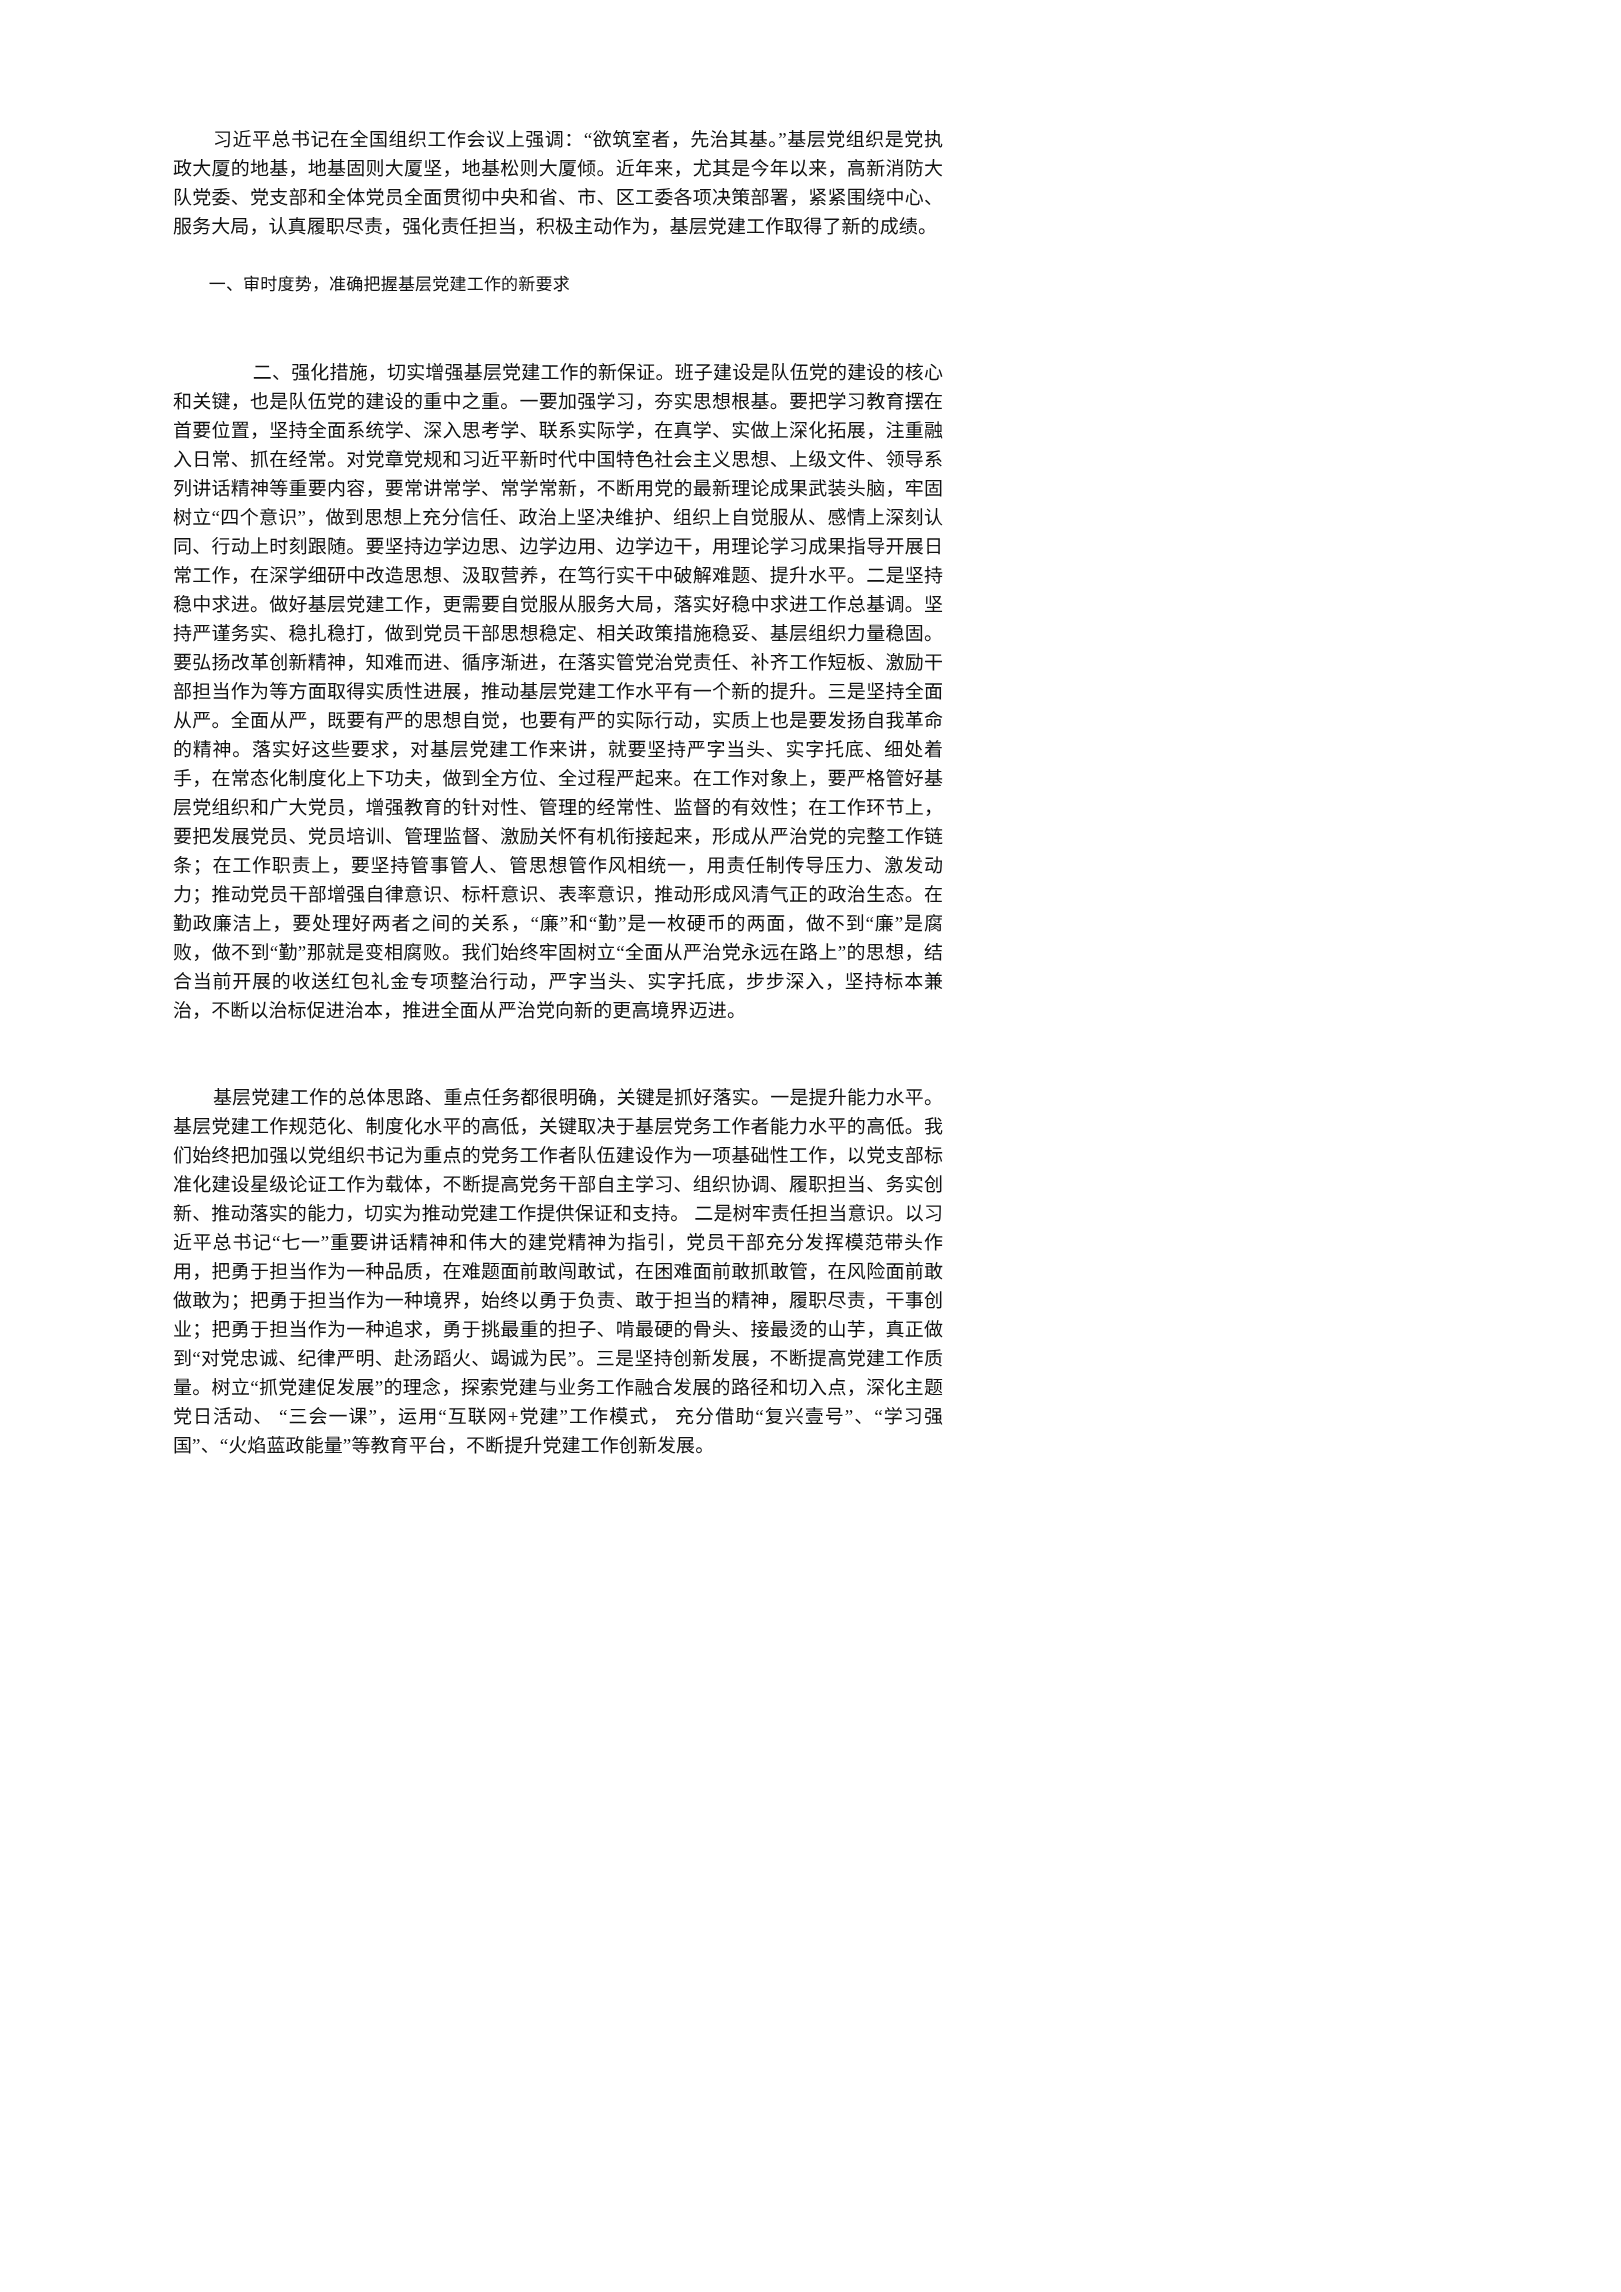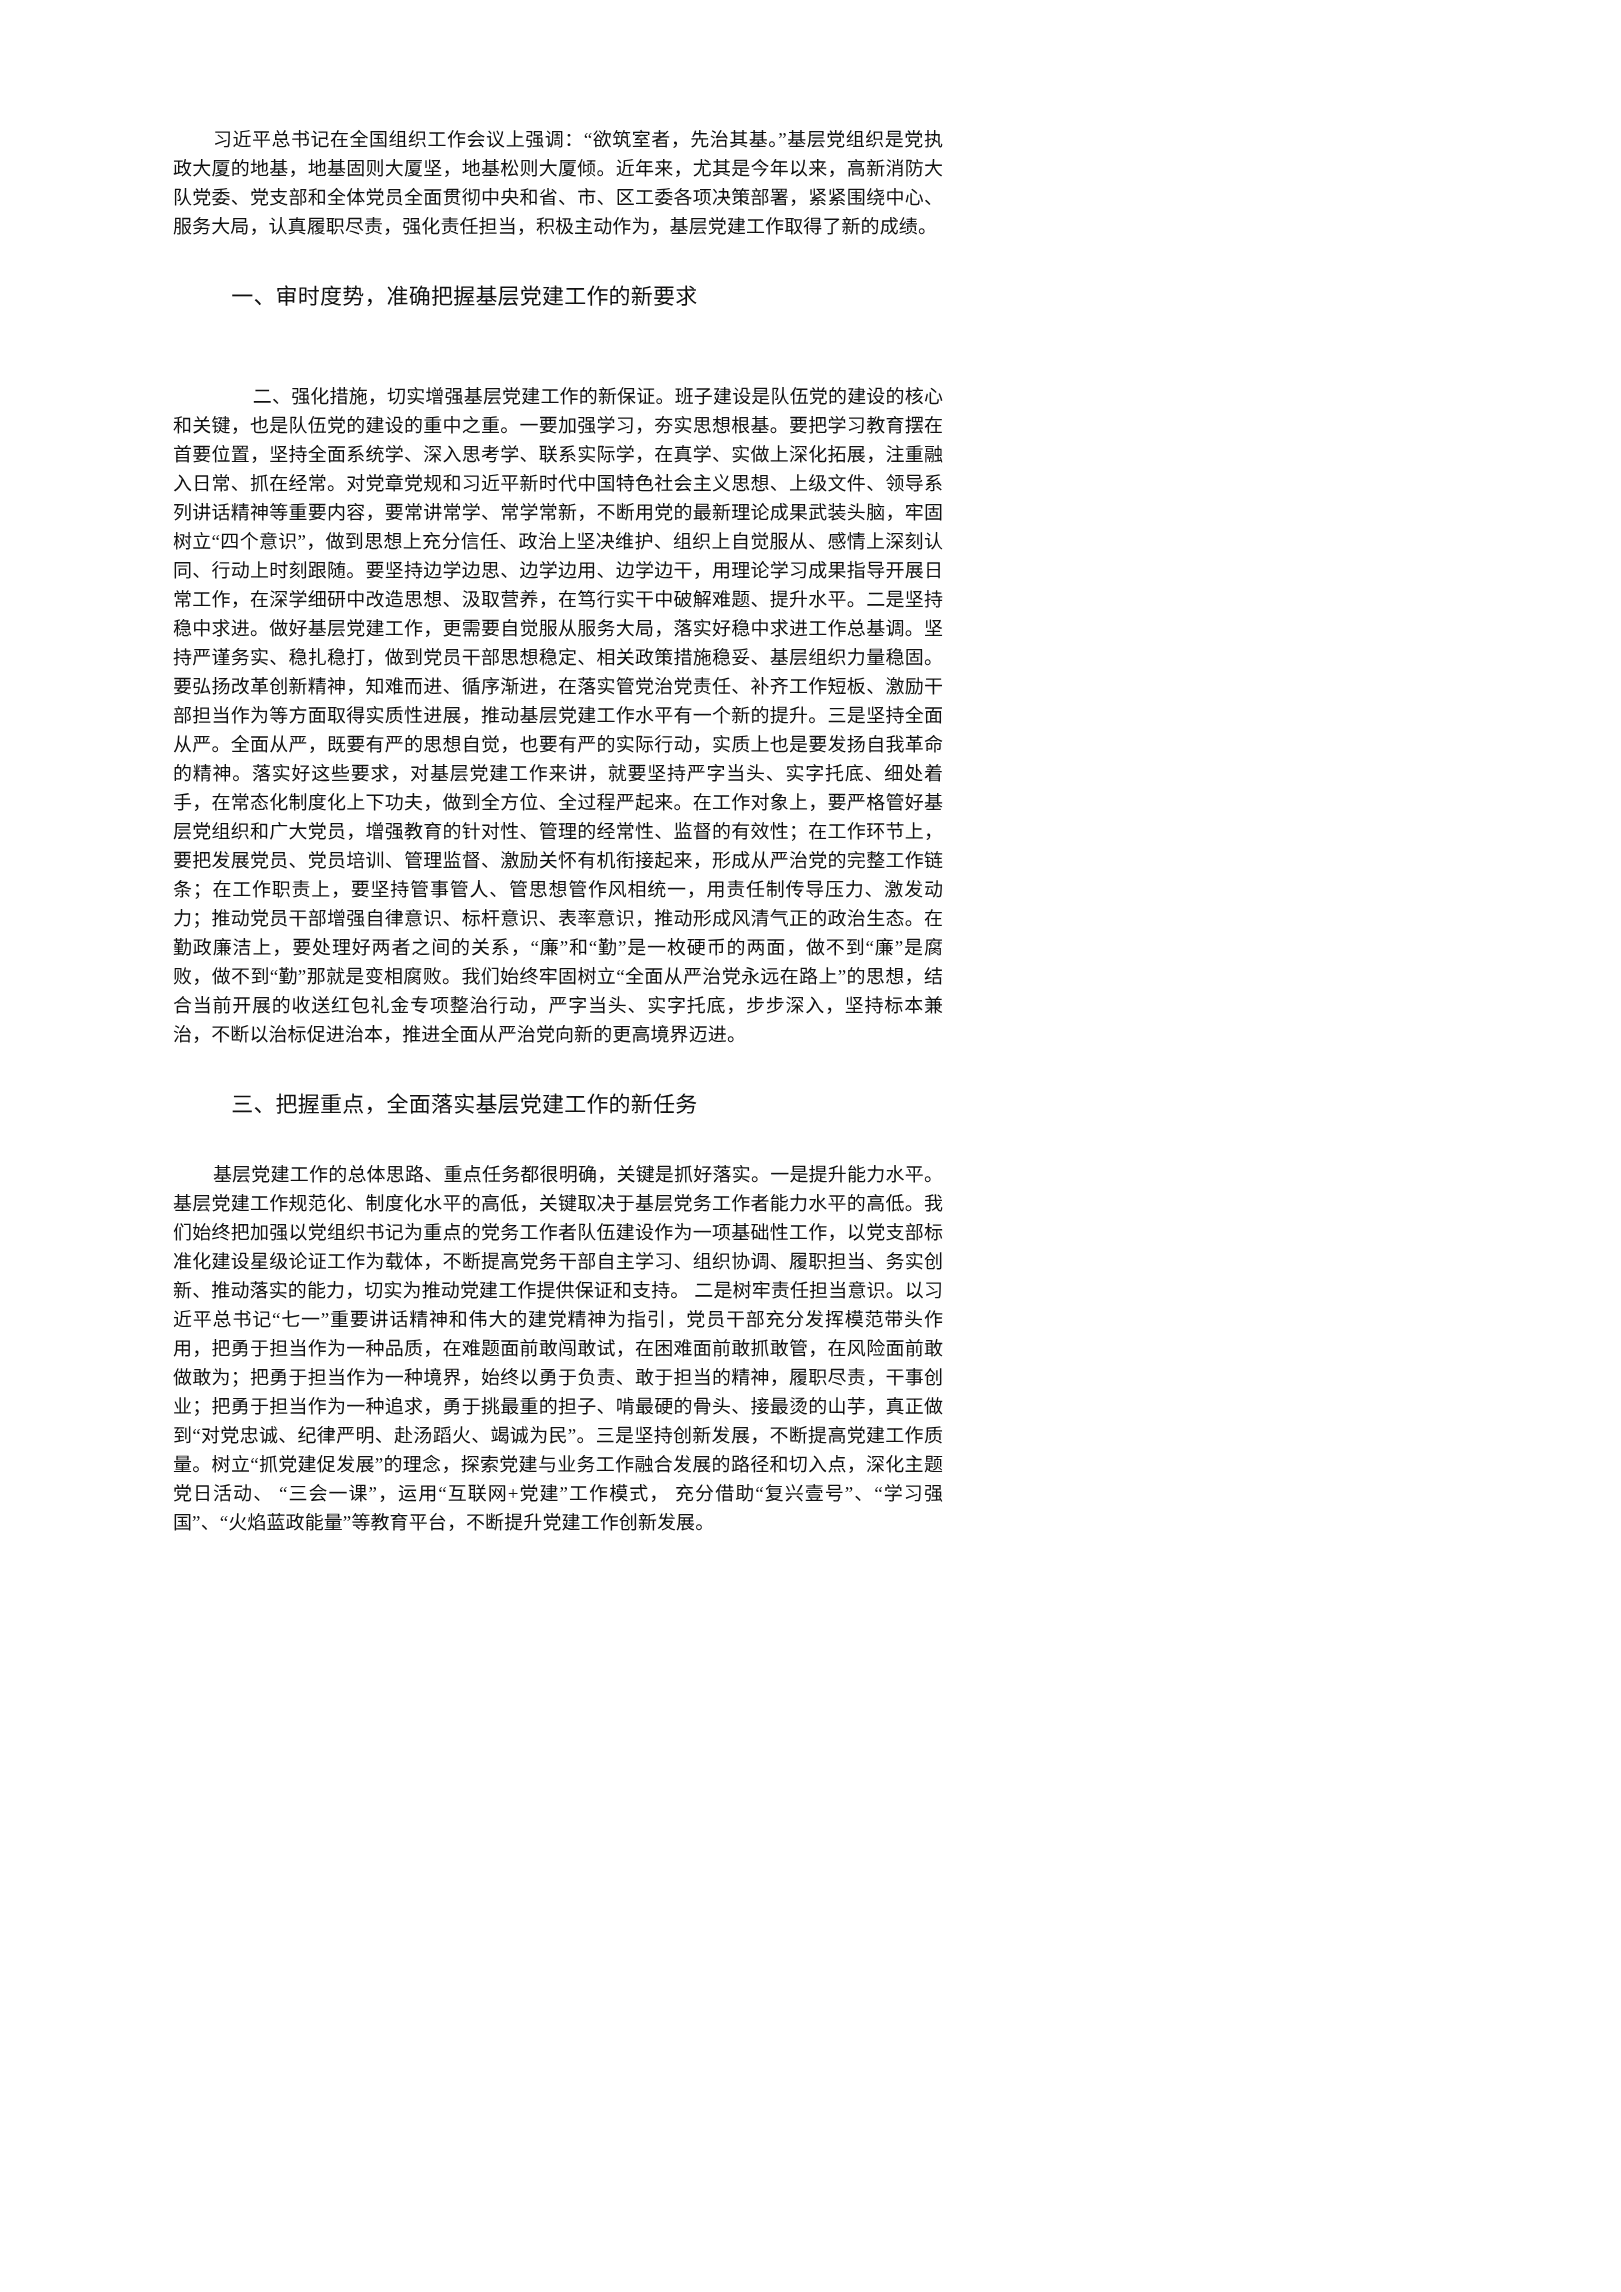--- a/index.html
+++ b/index.html
@@ -41,23 +41,23 @@
     text-align: justify;
     text-justify: inter-ideograph;
     text-align-last: left;
     color: #111111;
     letter-spacing: 0.1px;
     word-break: break-all;
   }
   p.indent-2 { text-indent: 2.1em; }
   p.indent-4 { text-indent: 4.2em; }
   h2.section-heading {
-    margin: 12px;
+    margin: 0;
     font-family: "Liberation Sans", "DejaVu Sans", sans-serif;
-    font-size: 22px;
+    font-size: 17px;
     line-height: 29px;
     font-weight: 400;
     text-indent: 2.1em;
     color: #111111;
     letter-spacing: 0.2px;
   }
   .gap-md { height: 29px; }
   .gap-lg { height: 30px; }
 </style>
 </head>
@@ -74,21 +74,20 @@
 
     <div class="gap-md"></div>
 
 
     <div class="gap-lg"></div>
 
     <p class="body-para indent-4">二、强化措施，切实增强基层党建工作的新保证。班子建设是队伍党的建设的核心和关键，也是队伍党的建设的重中之重。一要加强学习，夯实思想根基。要把学习教育摆在首要位置，坚持全面系统学、深入思考学、联系实际学，在真学、实做上深化拓展，注重融入日常、抓在经常。对党章党规和习近平新时代中国特色社会主义思想、上级文件、领导系列讲话精神等重要内容，要常讲常学、常学常新，不断用党的最新理论成果武装头脑，牢固树立“四个意识”，做到思想上充分信任、政治上坚决维护、组织上自觉服从、感情上深刻认同、行动上时刻跟随。要坚持边学边思、边学边用、边学边干，用理论学习成果指导开展日常工作，在深学细研中改造思想、汲取营养，在笃行实干中破解难题、提升水平。二是坚持稳中求进。做好基层党建工作，更需要自觉服从服务大局，落实好稳中求进工作总基调。坚持严谨务实、稳扎稳打，做到党员干部思想稳定、相关政策措施稳妥、基层组织力量稳固。要弘扬改革创新精神，知难而进、循序渐进，在落实管党治党责任、补齐工作短板、激励干部担当作为等方面取得实质性进展，推动基层党建工作水平有一个新的提升。三是坚持全面从严。全面从严，既要有严的思想自觉，也要有严的实际行动，实质上也是要发扬自我革命的精神。落实好这些要求，对基层党建工作来讲，就要坚持严字当头、实字托底、细处着手，在常态化制度化上下功夫，做到全方位、全过程严起来。在工作对象上，要严格管好基层党组织和广大党员，增强教育的针对性、管理的经常性、监督的有效性；在工作环节上，要把发展党员、党员培训、管理监督、激励关怀有机衔接起来，形成从严治党的完整工作链条；在工作职责上，要坚持管事管人、管思想管作风相统一，用责任制传导压力、激发动力；推动党员干部增强自律意识、标杆意识、表率意识，推动形成风清气正的政治生态。在勤政廉洁上，要处理好两者之间的关系，“廉”和“勤”是一枚硬币的两面，做不到“廉”是腐败，做不到“勤”那就是变相腐败。我们始终牢固树立“全面从严治党永远在路上”的思想，结合当前开展的收送红包礼金专项整治行动，严字当头、实字托底，步步深入，坚持标本兼治，不断以治标促进治本，推进全面从严治党向新的更高境界迈进。</p>
 
     <div class="gap-md"></div>
 
-    <h2 class="section-heading">三、把握重点，全面落实基层党建工作的新任务</h2>
 
     <div class="gap-md"></div>
 
     <p class="body-para indent-2">基层党建工作的总体思路、重点任务都很明确，关键是抓好落实。一是提升能力水平。基层党建工作规范化、制度化水平的高低，关键取决于基层党务工作者能力水平的高低。我们始终把加强以党组织书记为重点的党务工作者队伍建设作为一项基础性工作，以党支部标准化建设星级论证工作为载体，不断提高党务干部自主学习、组织协调、履职担当、务实创新、推动落实的能力，切实为推动党建工作提供保证和支持。 二是树牢责任担当意识。以习近平总书记“七一”重要讲话精神和伟大的建党精神为指引，党员干部充分发挥模范带头作用，把勇于担当作为一种品质，在难题面前敢闯敢试，在困难面前敢抓敢管，在风险面前敢做敢为；把勇于担当作为一种境界，始终以勇于负责、敢于担当的精神，履职尽责，干事创业；把勇于担当作为一种追求，勇于挑最重的担子、啃最硬的骨头、接最烫的山芋，真正做到“对党忠诚、纪律严明、赴汤蹈火、竭诚为民”。三是坚持创新发展，不断提高党建工作质量。树立“抓党建促发展”的理念，探索党建与业务工作融合发展的路径和切入点，深化主题党日活动、 “三会一课”，运用“互联网+党建”工作模式， 充分借助“复兴壹号”、“学习强国”、“火焰蓝政能量”等教育平台，不断提升党建工作创新发展。</p>
 
   </div>
 </div>
 
 
 </body></html>

